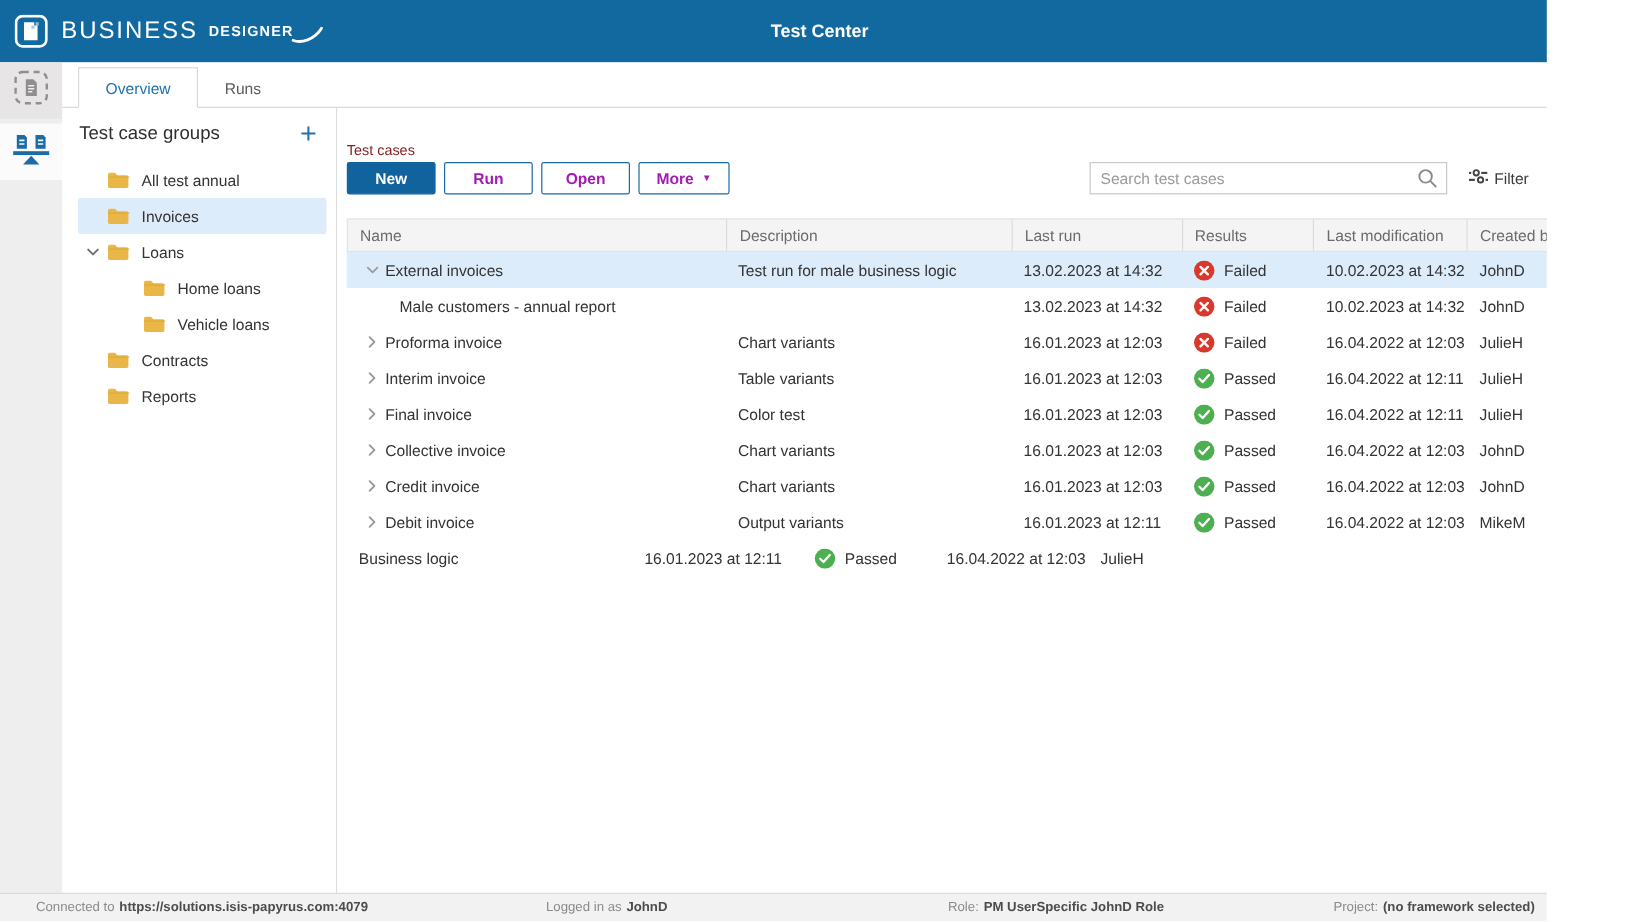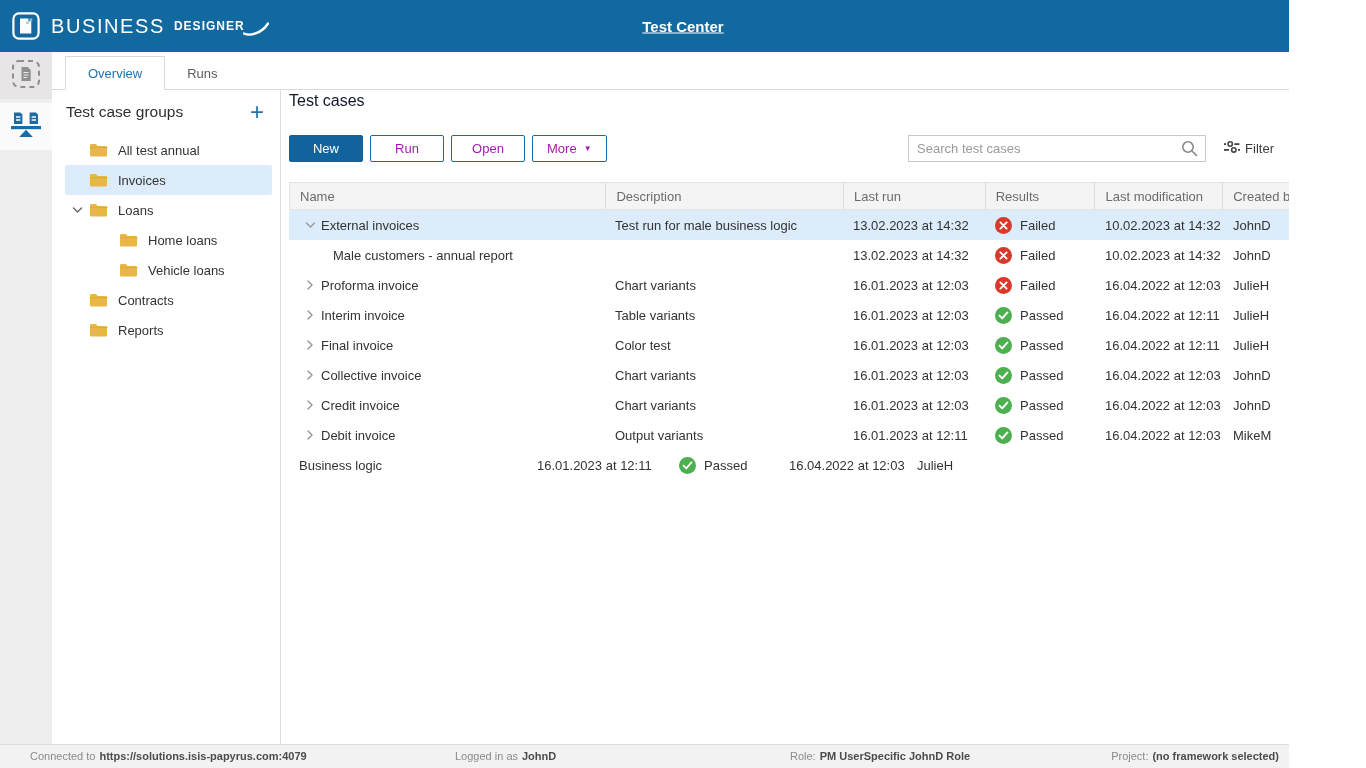--- a/index.html
+++ b/index.html
@@ -9,21 +9,21 @@
 
   
   .topbar { position:absolute; left:0; top:0; width:1366px; height:52px;
             background:var(--header_bg,#11699f); display:flex; align-items:center; color:#fff; }
   .brand { display:flex; align-items:center; padding-left:12px; }
   .brand-icon { margin-right:11px; display:flex; }
   .brand-first { font-size:20px; font-weight:400; letter-spacing:1.6px; }
   .brand-second { font-size:12px; font-weight:700; letter-spacing:1px; margin-left:9px; }
   .brand-swash { margin-left:-2px; margin-top:10px; }
   .header-title { position:absolute; left:50%; top:50%; transform:translate(-50%,-50%);
-                  font-size:15px; font-weight:700;text-decoration:underline; }
+                  font-size:15px; font-weight:700; }
   .header-actions { margin-left:auto; display:flex; align-items:center; gap:17px; padding-right:15px; }
   .hbtn { display:flex; align-items:center; justify-content:center; cursor:pointer; }
 
   
   .rail { position:absolute; left:0; top:52px; width:52px; bottom:24px; background:#efeeee; }
   .rail-cell { height:47px; display:flex; align-items:center; justify-content:center; }
   .rail-cell.cell-doc { background:#e7e5e6; }
   .rail-cell.cell-test { background:#fbfbfb; margin-top:4px; }
 
   
@@ -45,26 +45,26 @@
   .tree-item { height:30px; display:flex; align-items:center; margin:0 8px 0 13px;
                border-radius:2px; font-size:13px; color:#333; cursor:pointer; }
   .tree-item.selected { background:var(--selected_bg,#ddecfa); }
   .tree-expander { width:24px; display:flex; align-items:center; justify-content:center; flex:none; }
   .tree-item.level2 .tree-expander { margin-left:30px; }
   .tree-folder { margin-right:10px; display:flex; flex:none; }
   .tree-label { white-space:nowrap; }
 
   
   .main-panel { position:absolute; left:281px; top:90px; right:0; bottom:24px; background:#fff; }
-  .main-title { position:absolute; left:8px; top:2px; font-size:16px; color:#0f172a; }
+  .main-title { position:absolute; left:8px; top:28px; font-size:12px; color:#7f1d1d; }
   .toolbar { position:absolute; left:8px; right:15px; top:45px; height:27px;
              display:flex; align-items:center; }
   .btn { height:27px; min-width:74px; padding:0 14px; font-size:13px; border-radius:2px;
          display:flex; align-items:center; justify-content:center; margin-right:7px;
-         cursor:pointer; font-family:inherit; }
+         cursor:pointer; font-family:inherit;font-weight:bold; }
   .btn.primary { background:var(--accent_blue,#10639c); border:1px solid var(--accent_blue,#10639c); color:#fff; }
   .btn.outline { background:#fff; border:1px solid #1a6ba3; color:#a21caf; }
   .btn .caret { font-size:8px; margin-left:7px; }
   .search-box { margin-left:auto; width:298px; height:27px; border:1px solid #c9c9c9;
                 display:flex; align-items:center; background:#fff; }
   .search-box input { border:none; outline:none; flex:1; font-size:13px; color:#333;
                       padding:0 8px; font-family:inherit; background:transparent; }
   .search-box input::placeholder { color:#9a9a9a; }
   .search-ic { display:flex; padding-right:7px; cursor:pointer; }
   .filter { display:flex; align-items:center; gap:5px; margin-left:18px; font-size:13px;

